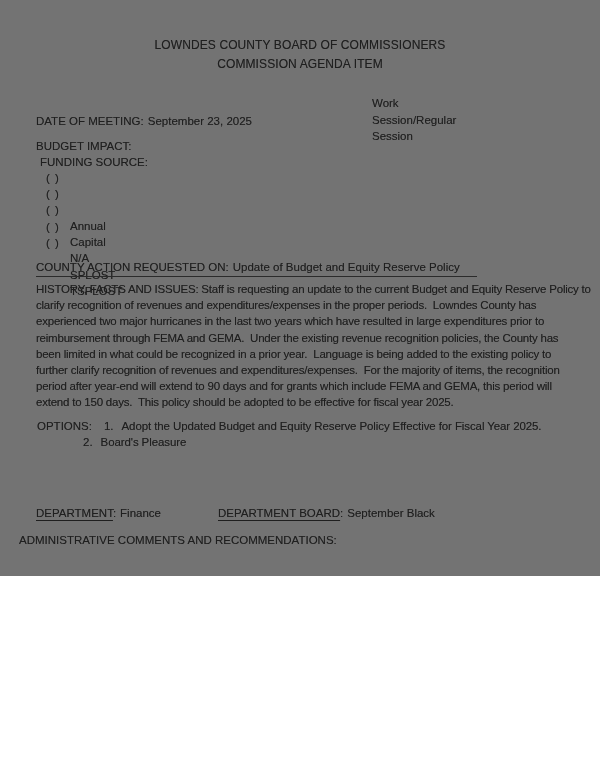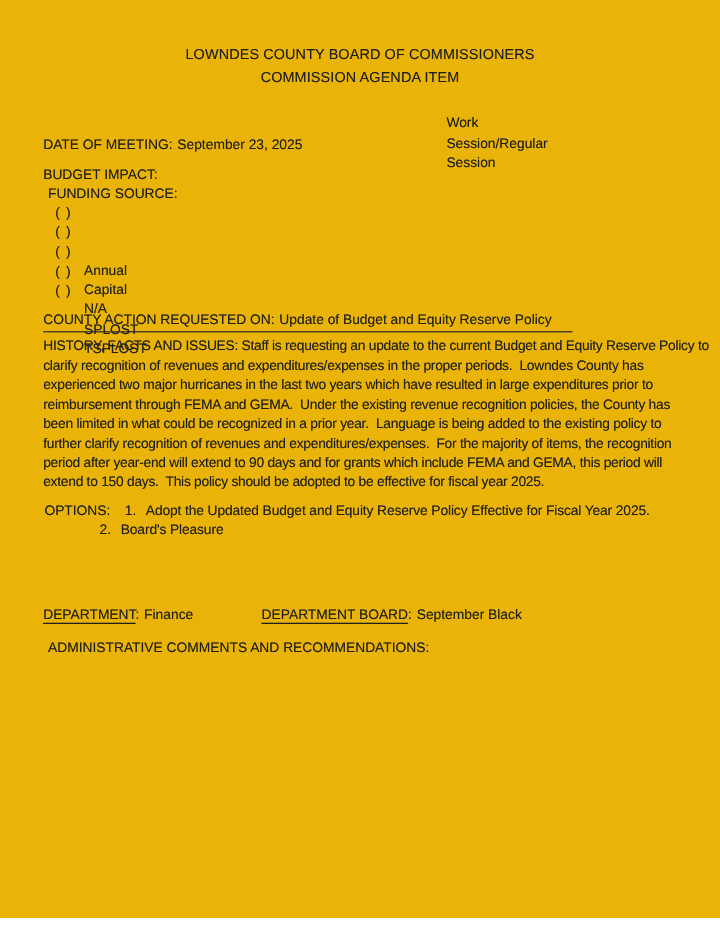--- a/index.html
+++ b/index.html
@@ -1,20 +1,20 @@
 <!DOCTYPE html>
 <html><head>
 <meta charset="utf-8">
 <style>
   html, body { margin: 0; padding: 0; background: #ffffff; }
   .page {
     position: relative;
     width: 600px;
-    height: 765px;
-    background: #eab308;
+    height: 576px;
+    background: #737373;
     font-family: "Liberation Sans", sans-serif;
     font-size: 11.5px;
     color: #1f1f1f;
     overflow: hidden;
     text-shadow: 0 0 0.4px rgba(30,30,30,0.5);
   }
   .abs { position: absolute; }
   .header {
     top: 36px; left: 0; width: 600px;
     text-align: center; line-height: 19px; font-size: 12px;
@@ -43,21 +43,21 @@
   }
   .options-row1 { top: 420px; left: 37px; display: flex; }
   .options-row2 { top: 436px; left: 83px; display: flex; }
   .opt-num  { margin-left: 10px; }
   .opt-num-first { margin-left: 12px; }
   .opt-text { margin-left: 8px; letter-spacing: -0.1px; }
   .recommended { top: 485px; left: 36px; }
   .dept-field      { top: 507px; left: 36px; }
   .dept-head-field { top: 507px; left: 218px; }
   .underlined { text-decoration: underline; text-underline-offset: 2.5px; text-decoration-thickness: 1px; }
-  .admin-line { top: 534px; left: 40px; }
+  .admin-line { top: 534px; left: 19px; }
   .val-gap { margin-left: 4px; }
 </style>
 </head>
 <body>
 
 <div class="page">
 
   <div class="abs header">
     <div>LOWNDES COUNTY BOARD OF COMMISSIONERS</div>
     <div>COMMISSION AGENDA ITEM</div>

